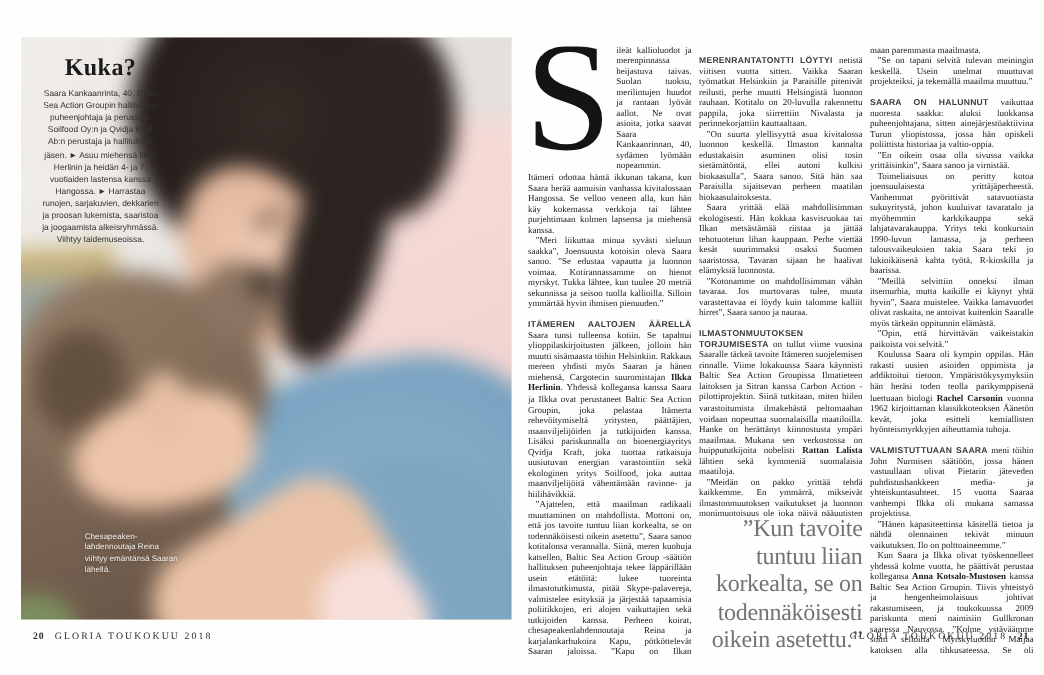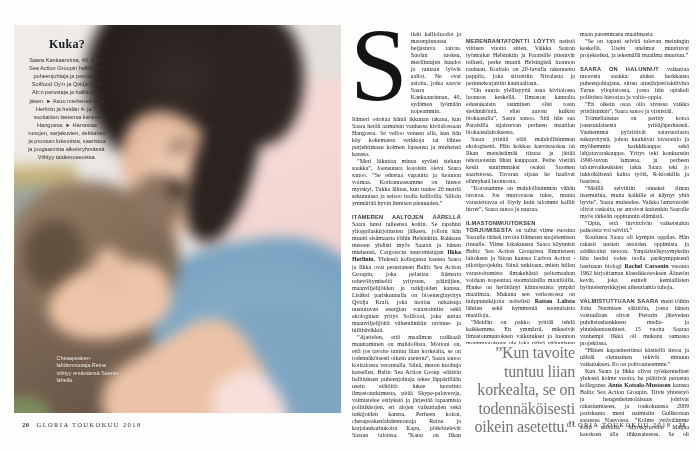--- a/index.html
+++ b/index.html
@@ -30,21 +30,21 @@
   .dog-ear{left:6%;top:50%;width:17%;height:17%;background:#64503f;border-radius:50%;transform:rotate(14deg);}
   .dog-snout{left:37%;top:39%;width:15%;height:13%;background:#8a7360;border-radius:50%;transform:rotate(30deg);}
   .dog-nose{left:47%;top:40%;width:5%;height:5%;background:#3e332a;border-radius:50%;}
   .hand{left:13%;top:61%;width:35%;height:18%;background:#eec5a8;border-radius:50% 40% 40% 50%;transform:rotate(-12deg);}
   .thumb{left:26%;top:57%;width:9%;height:11%;background:#e9c0a3;border-radius:50%;}
   .arm{left:29%;top:79%;width:46%;height:27%;background:#ebc3a6;border-radius:40px;transform:rotate(-32deg);}
   .cuff{left:61%;top:87%;width:19%;height:19%;background:#f7dfda;border-radius:40%;transform:rotate(-30deg);}
   .plant{left:-2%;top:93%;width:16%;height:10%;background:#7d8f5e;border-radius:50%;}
   
   .kuka{position:absolute;left:14px;top:12px;width:78px;text-align:center;color:#2a2a2a;}
-  .kuka h3{margin:0 0 4px;font-size:12px;font-weight:bold;letter-spacing:.3px;color:#1a1a1a;text-align:center;}
+  .kuka h3{margin:0 0 4px;font-size:16px;font-weight:bold;letter-spacing:.3px;color:#1a1a1a;text-align:center;}
   .kuka p{margin:0;font-size:5.6px;line-height:1.45;font-family:"Liberation Sans",sans-serif;color:#333;}
   .photo-caption{position:absolute;left:13%;top:85%;width:20%;color:#f5f2ee;font-family:"Liberation Sans",sans-serif;
                  font-size:5.4px;line-height:1.4;text-shadow:0 0 2px rgba(60,45,35,.6);}
   
   .folio{position:absolute;top:421px;font-size:6.5px;letter-spacing:1.4px;color:#2b2b2b;}
   .folio .num{font-weight:bold;letter-spacing:.5px;}
   .folio-left{left:20px;}
   .folio-right{right:8px;}
   .folio span{margin:0 2px;}
   

